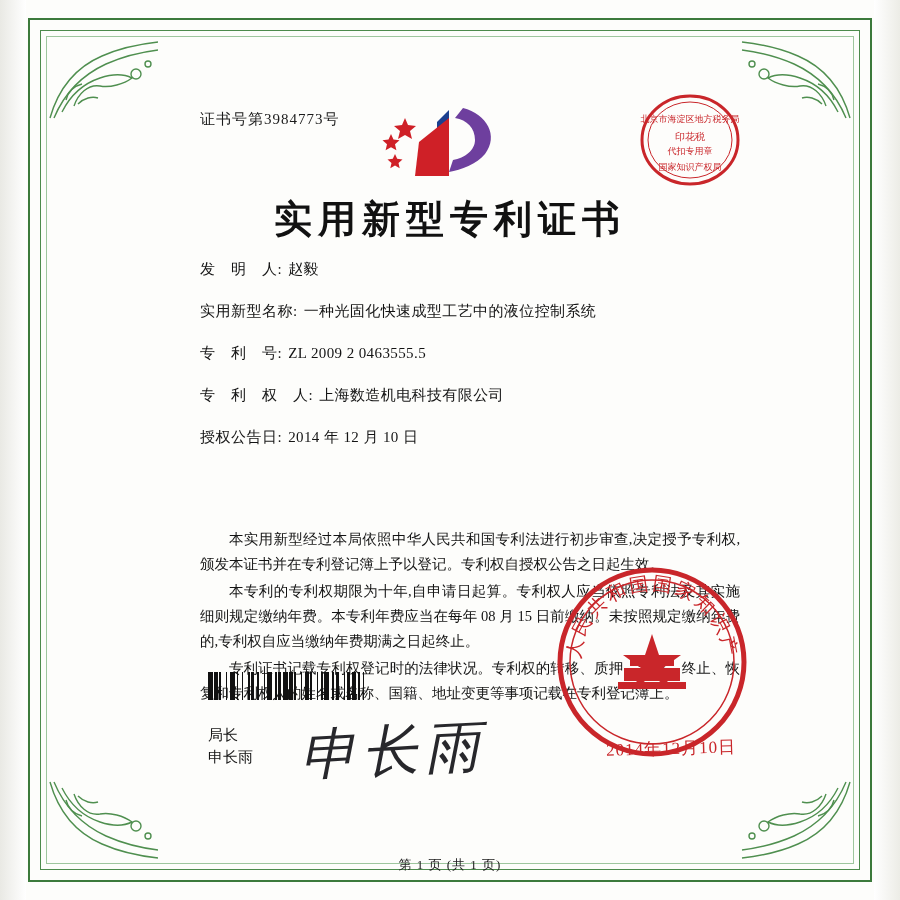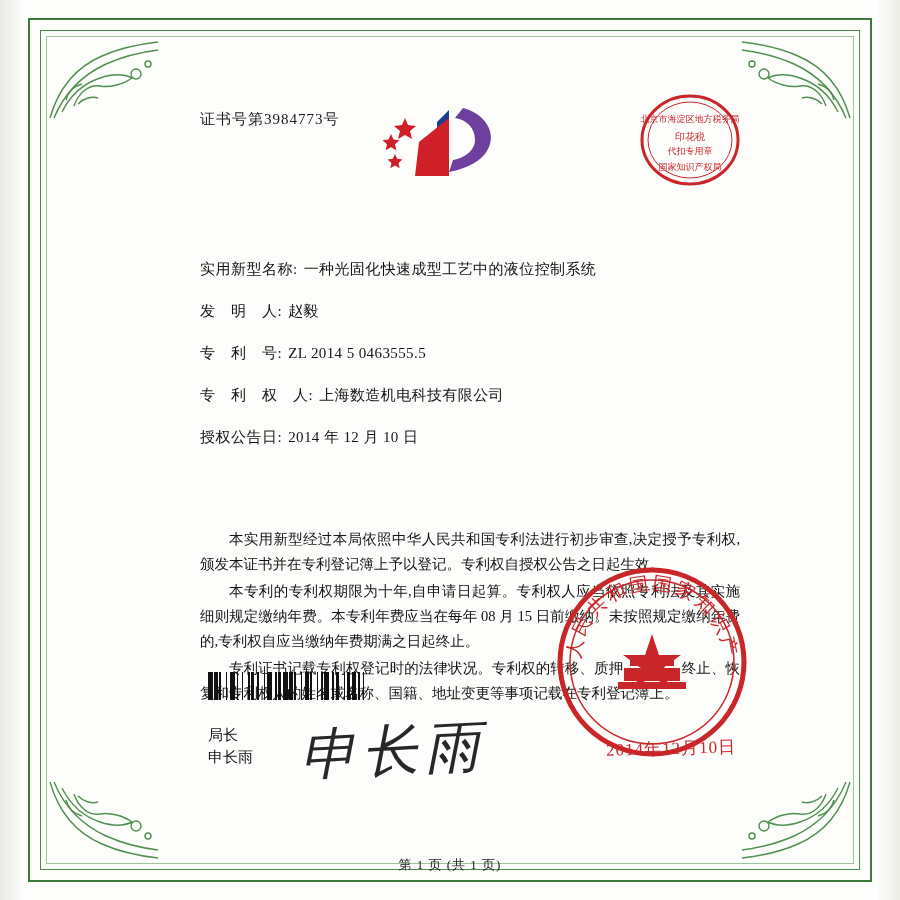--- a/index.html
+++ b/index.html
@@ -299,33 +299,34 @@
       <svg viewBox="0 0 150 78">
         <path d="M88 6 C 112 12, 124 34, 110 52 C 102 62, 86 68, 74 70 L 78 58 C 90 56, 100 48, 100 38 C 100 26, 92 18, 80 16 Z" fill="#6e3f9e"></path>
         <path d="M74 8 L 74 74 L 62 74 L 62 20 Z" fill="#1b3f8f"></path>
         <path d="M44 40 L 74 16 L 74 74 L 40 74 Z" fill="#cf2027"></path>
         <path d="M30 16 l3 7 8 1 -6 5 2 8 -7 -4 -7 4 2 -8 -6 -5 8 -1 z" fill="#cf2027"></path>
         <path d="M16 32 l2.5 5.5 6 .8 -4.5 4 1.4 6 -5.4 -3.1 -5.4 3.1 1.4 -6 -4.5 -4 6 -.8 z" fill="#cf2027"></path>
         <path d="M20 52 l2.2 4.8 5.3 .7 -4 3.5 1.2 5.2 -4.7 -2.7 -4.7 2.7 1.2 -5.2 -4 -3.5 5.3 -.7 z" fill="#cf2027"></path>
       </svg>
     </div>
 
+    <div class="title">实用新型专利证书</div>
 
     <div class="fields">
+      <div class="field-row">
+        <span class="field-label">发　明　人:</span>
+        <span class="field-value">赵毅</span>
+      </div>
       <div class="field-row">
         <span class="field-label">实用新型名称:</span>
         <span class="field-value">一种光固化快速成型工艺中的液位控制系统</span>
       </div>
       <div class="field-row">
-        <span class="field-label">发　明　人:</span>
-        <span class="field-value">赵毅</span>
-      </div>
-      <div class="field-row">
         <span class="field-label">专　利　号:</span>
-        <span class="field-value">ZL 2014 5 0463555.5</span>
+        <span class="field-value">ZL 2009 2 0463555.5</span>
       </div>
       <div class="field-row">
         <span class="field-label">专　利　权　人:</span>
         <span class="field-value">上海数造机电科技有限公司</span>
       </div>
       <div class="field-row">
         <span class="field-label">授权公告日:</span>
         <span class="field-value">2014 年 12 月 10 日</span>
       </div>
     </div>

